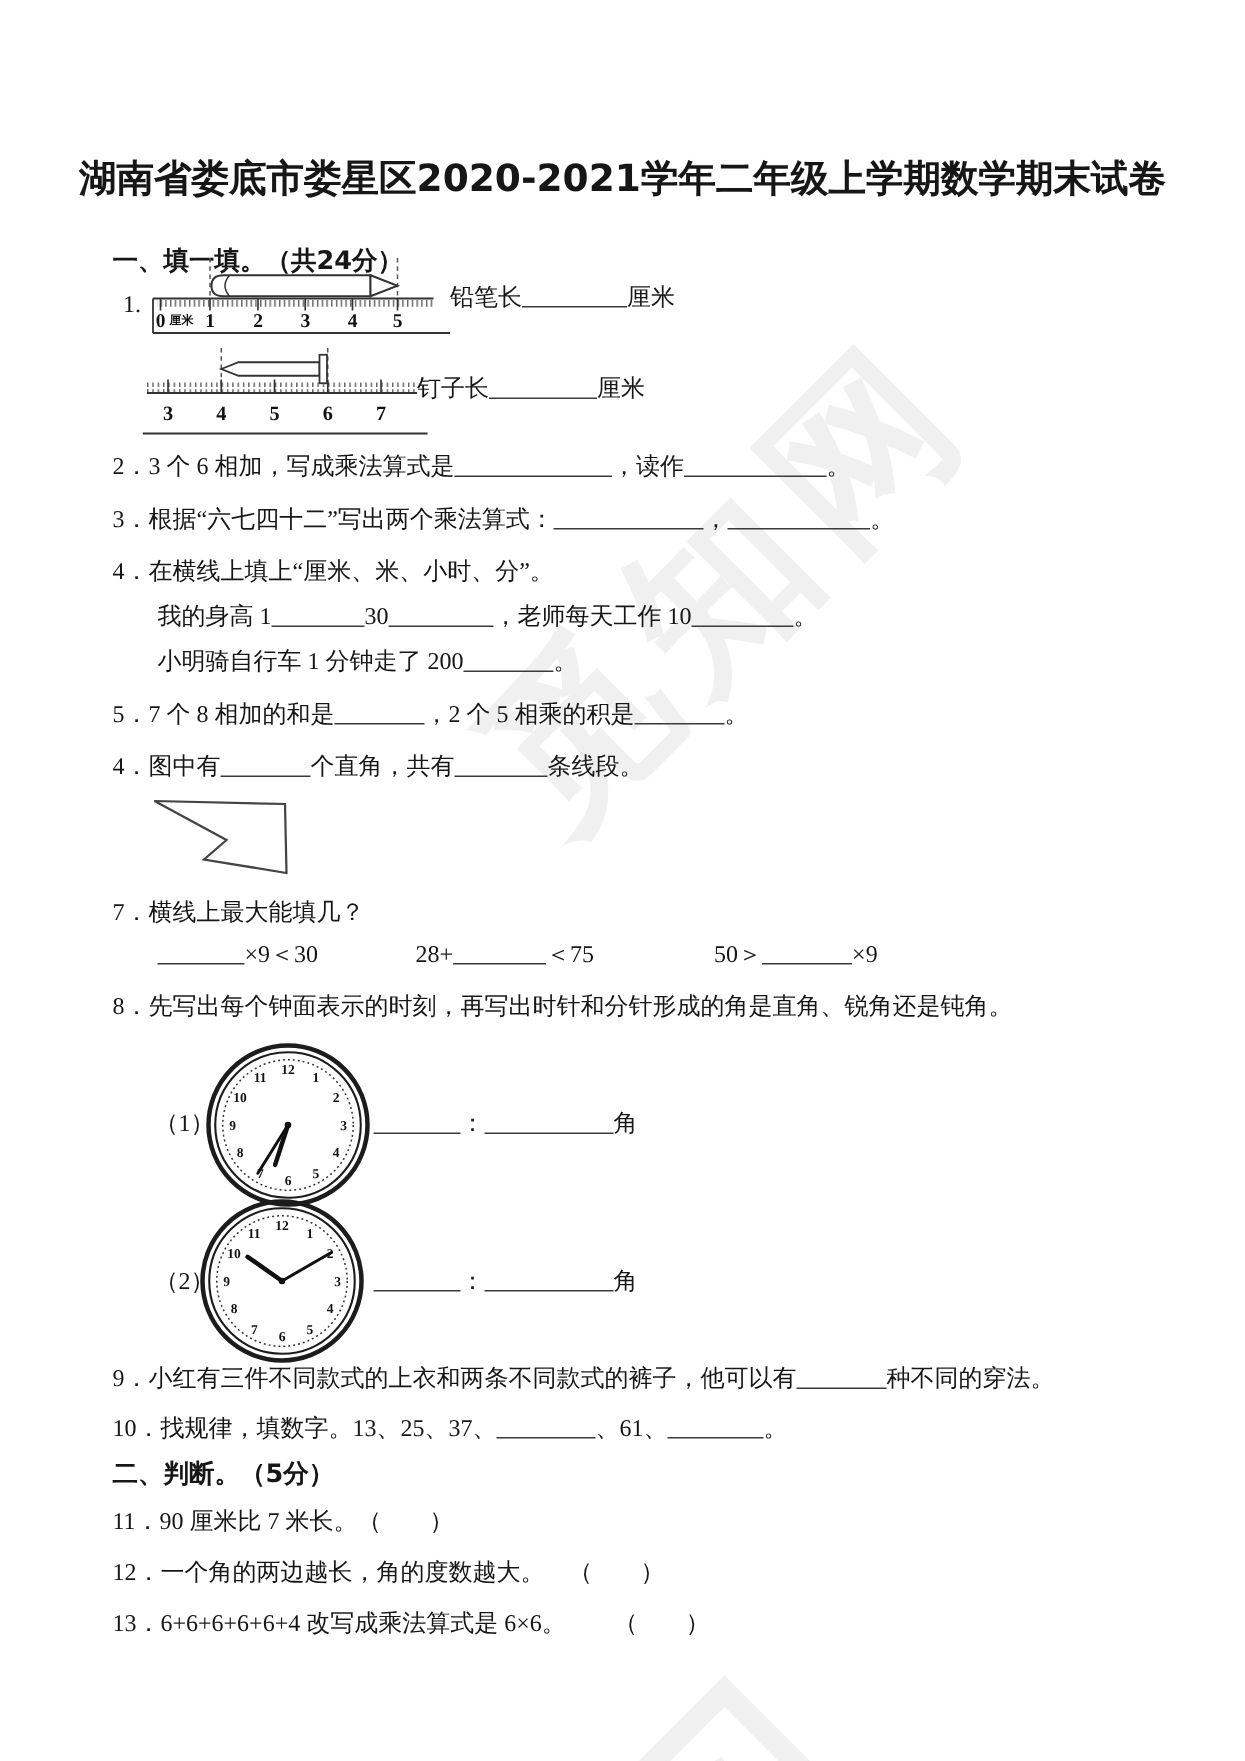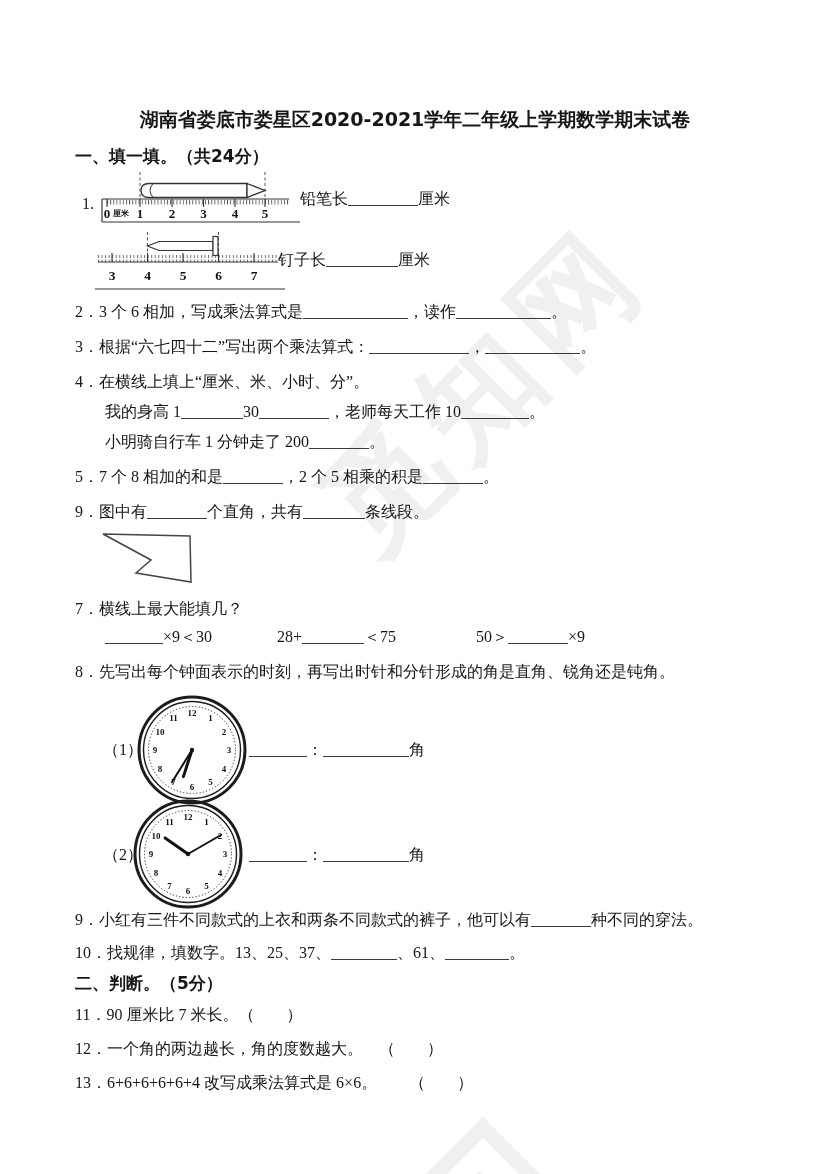--- a/index.html
+++ b/index.html
@@ -2,21 +2,21 @@
 <html><head>
 <meta charset="utf-8">
 <style>
   html,body{margin:0;padding:0;background:#fff;}
   .page{
     position:relative; width:830px; height:1174px; background:#ffffff;
     font-family:"Liberation Serif","DejaVu Serif",serif; color:#161616;
     overflow:hidden;
   }
   .line{position:absolute; font-size:16px; line-height:20px; white-space:nowrap;}
-  .title{left:0; right:0; text-align:center; font-size:19px; font-weight:bold; font-family:"DejaVu Sans","Liberation Sans",sans-serif;}
+  .title{left:0; right:0; text-align:center; font-size:25px; font-weight:bold; font-family:"DejaVu Sans","Liberation Sans",sans-serif;}
   .sechead{font-size:17px; font-weight:bold; font-family:"DejaVu Sans","Liberation Sans",sans-serif;}
   .blank{display:inline-block; border-bottom:1.2px solid #3a3a3a; height:15px; vertical-align:-2px;}
   .qsvg{position:absolute;}
   .wm-text{
     position:absolute; left:255px; top:215px; width:460px; height:350px;
     display:flex; align-items:center; justify-content:center;
     transform:rotate(-45deg);
     font-size:118px; font-weight:bold; letter-spacing:14px;
     font-family:"DejaVu Sans","Liberation Sans",sans-serif;
     color:rgba(60,60,60,0.08); pointer-events:none;
@@ -36,21 +36,21 @@
 <div class="page">
 
   <div class="wm-text">觅知网</div>
   <div class="wm-diamond">
     <div class="bar1"></div>
 
   </div>
 
   <div class="line title" style="top:109px">湖南省娄底市娄星区2020-2021学年二年级上学期数学期末试卷</div>
 
-  <div class="line sechead" style="left:75px; top:146px">一、填一填。（共24分）</div>
+  <div class="line sechead" style="left:75px; top:164px">一、填一填。（共24分）</div>
 
   <div class="line" style="left:82px; top:194px">1.</div>
 
   <svg class="qsvg" style="left:95px; top:170px" width="205" height="56" viewBox="0 0 205 56">
     <defs>
       <pattern id="t1" x="12" y="0" width="3.16" height="6" patternUnits="userSpaceOnUse">
         <line x1="0.5" y1="0" x2="0.5" y2="4.5" stroke="#444" stroke-width="0.8"></line>
       </pattern>
     </defs>
     <line x1="45" y1="2" x2="45" y2="30" stroke="#555" stroke-width="1" stroke-dasharray="3,2.5"></line>
@@ -132,21 +132,21 @@
   </div>
   <div class="line" style="left:105px; top:432px">
     <span>小明骑自行车 1 分钟走了 200</span><span class="blank" style="width:60px"></span><span>。</span>
   </div>
 
   <div class="line" style="left:75px; top:467px">
     <span>5．7 个 8 相加的和是</span><span class="blank" style="width:60px"></span><span>，2 个 5 相乘的积是</span><span class="blank" style="width:60px"></span><span>。</span>
   </div>
 
   <div class="line" style="left:75px; top:502px">
-    <span>9．图中有</span><span class="blank" style="width:60px"></span><span>个直角，共有</span><span class="blank" style="width:62px"></span><span>条线段。</span>
+    <span>4．图中有</span><span class="blank" style="width:60px"></span><span>个直角，共有</span><span class="blank" style="width:62px"></span><span>条线段。</span>
   </div>
 
   <svg class="qsvg" style="left:95px; top:528px" width="102" height="58" viewBox="0 0 102 58">
     <polygon points="8,6 95,8 96,54 41,45 56,32" fill="none" stroke="#444" stroke-width="1.5"></polygon>
   </svg>
 
   <div class="line" style="left:75px; top:599px">7．横线上最大能填几？</div>
   <div class="line" style="left:105px; top:627px">
     <span style="margin-right:61px"><span class="blank" style="width:58px"></span><span>×9＜30</span></span>
     <span style="margin-right:76px"><span>28+</span><span class="blank" style="width:62px"></span><span>＜75</span></span>

